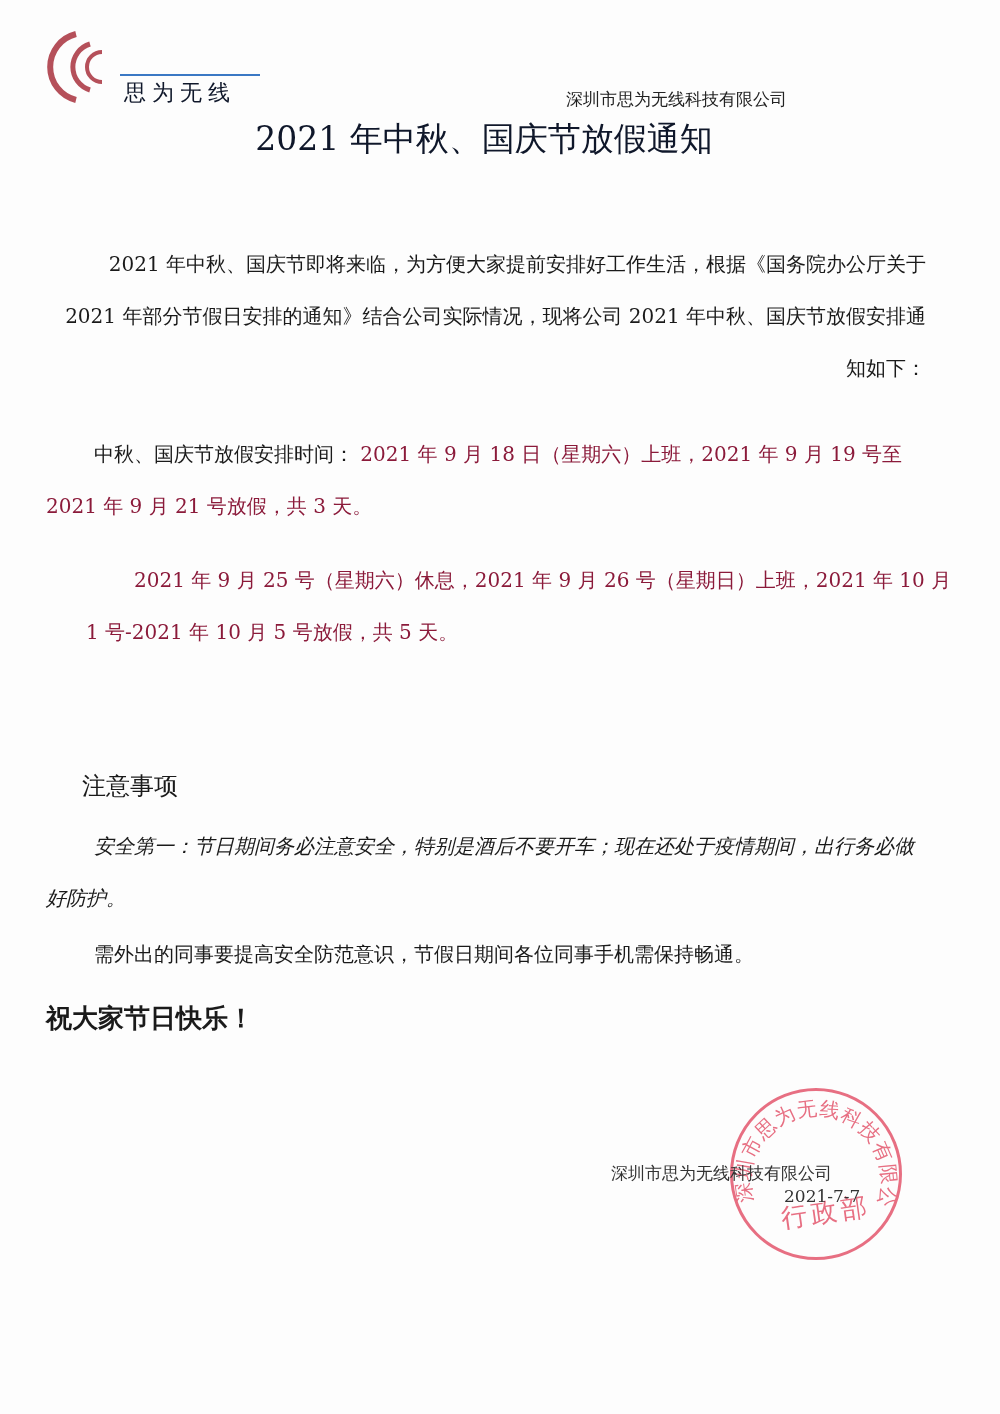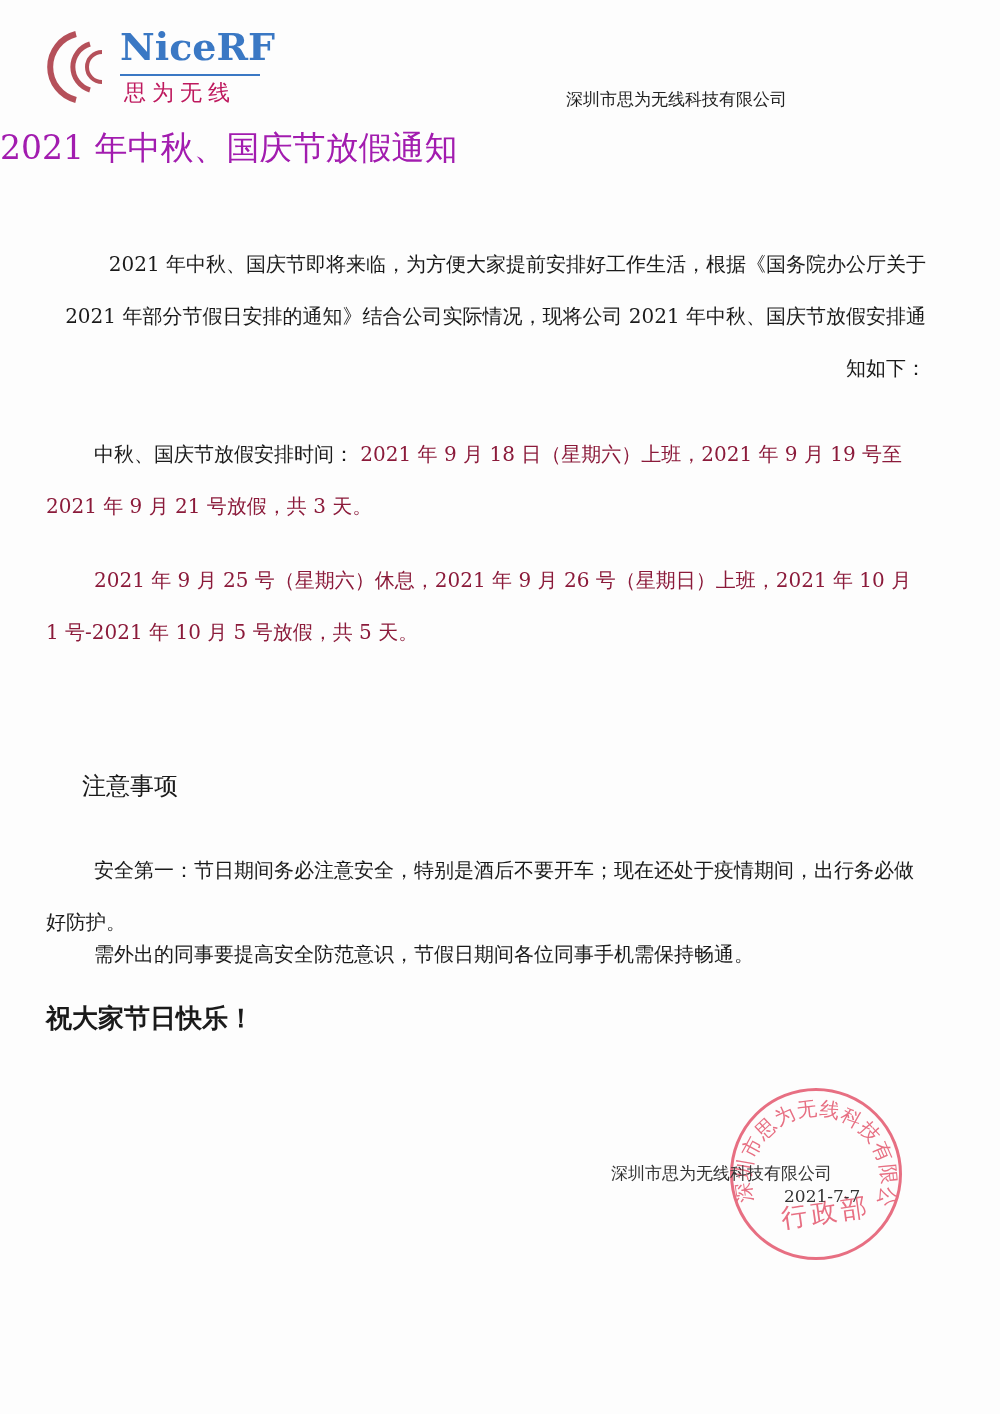--- a/index.html
+++ b/index.html
@@ -4,49 +4,48 @@
 <style>
   html, body { margin:0; padding:0; }
   body {
     width:1000px; height:1414px; background:#fdfdfd; position:relative; overflow:hidden;
     font-family: "DejaVu Serif", "Liberation Serif", serif; color:#1a1a1a;
   }
   .logo { position:absolute; left:40px; top:28px; width:230px; height:80px; }
   .logo-waves { position:absolute; left:6px; top:2px; width:70px; height:74px; }
   .logo-name { position:absolute; left:80px; top:-4px; font-family:"DejaVu Serif","Liberation Serif",serif; font-weight:bold; font-size:38px; color:#3a78c4; letter-spacing:0px; }
   .logo-rule { position:absolute; left:80px; top:46px; width:140px; height:2px; background:#3a78c4; }
-  .logo-cn { position:absolute; left:84px; top:50px; font-family:"DejaVu Sans","Liberation Sans",sans-serif; font-size:22px; color:#be185d; letter-spacing:6px; }
+  .logo-cn { position:absolute; left:84px; top:50px; font-family:"DejaVu Sans","Liberation Sans",sans-serif; font-size:22px; color:#0f172a; letter-spacing:6px; }
   .header-company { position:absolute; left:566px; top:88px; font-size:17px; color:#222; }
-  .title { position:absolute; left:0; width:968px; text-align:left; top:126px; font-size:33px; color:#a21caf; }
+  .title { position:absolute; left:0; width:968px; text-align:center; top:117px; font-size:33px; color:#0f172a; }
   .para { position:absolute; left:46px; width:880px; font-size:20px; line-height:52px; }
   .indent { text-indent:48px; }
   .red { color:#8b1a3a; }
   .p1 { top:238px;text-align:right; }
   .p2 { top:428px; }
-  .p3 { top:554px; }
+  .p3 { top:554px;margin-left:40px; }
   .notes-heading { position:absolute; left:82px; top:770px; font-size:24px;font-family:Liberation Serif, serif; }
-  .p4 { top:844px; }
+  .p4 { top:820px;font-style:italic; }
   .p5 { top:928px; }
   .p6 { position:absolute; left:46px; top:992px; font-size:26px; line-height:52px;font-weight:bold; }
   .sign-company { position:absolute; left:611px; top:1162px; font-size:17px; color:#333; }
   .sign-date { position:absolute; left:784px; top:1186px; font-size:17px; color:#333; }
   .stamp { position:absolute; left:730px; top:1088px; width:166px; height:166px; border:3px solid #e0405a; border-radius:50%; opacity:0.75; }
   .stamp-text { position:absolute; left:0; top:0; width:166px; height:166px; }
   .stamp-dept { position:absolute; left:48px; top:104px; font-size:26px; color:#e0405a; letter-spacing:4px; transform:rotate(-8deg); font-family:"DejaVu Sans","Liberation Sans",sans-serif; }
 </style>
 </head>
 <body>
 
 <div class="logo">
   <svg class="logo-waves" viewBox="0 0 70 74">
     <path d="M30 4 A34 34 0 0 0 30 70" fill="none" stroke="#b5505a" stroke-width="6"></path>
     <path d="M44 14 A24 24 0 0 0 44 60" fill="none" stroke="#b5505a" stroke-width="5"></path>
     <path d="M56 22 A15 15 0 0 0 56 52" fill="none" stroke="#b5505a" stroke-width="4"></path>
   </svg>
-  <div class="logo-name">NiceRF</div>
   <div class="logo-rule"></div>
   <div class="logo-cn">思为无线</div>
 </div>
 
 <div class="header-company">深圳市思为无线科技有限公司</div>
 
 <div class="title">2021 年中秋、国庆节放假通知</div>
 
 <div class="para indent p1">2021 年中秋、国庆节即将来临，为方便大家提前安排好工作生活，根据《国务院办公厅关于 2021 年部分节假日安排的通知》结合公司实际情况，现将公司 2021 年中秋、国庆节放假安排通知如下：</div>
 

